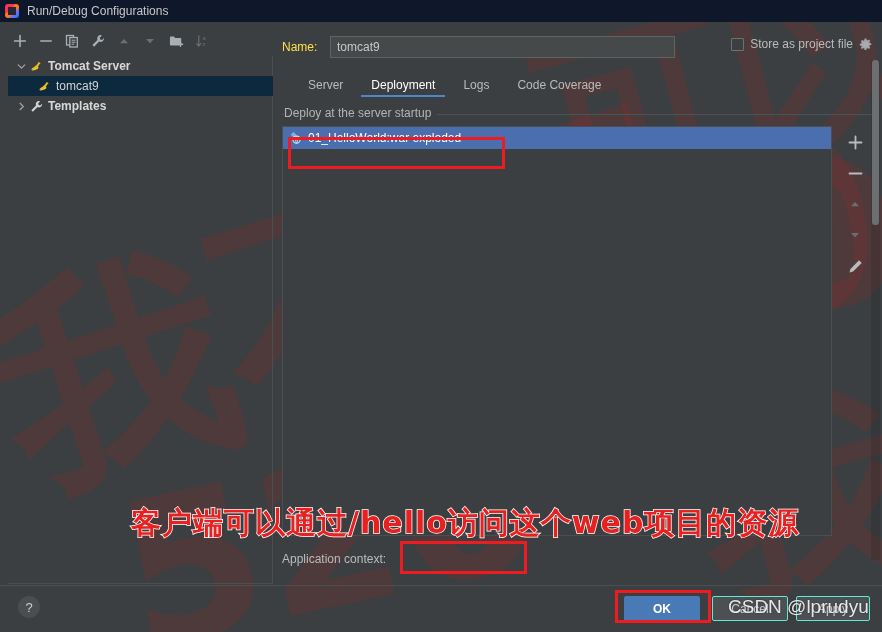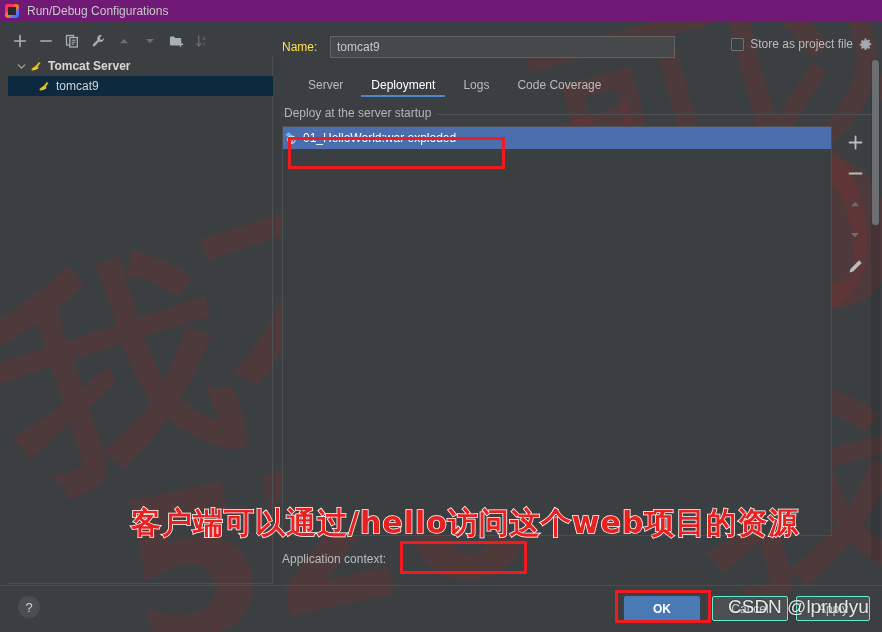--- a/index.html
+++ b/index.html
@@ -37,21 +37,21 @@
     white-space: nowrap;
     font-family: "DejaVu Sans", sans-serif;
     user-select: none;
   }
 
   
   .titlebar {
     position: absolute;
     left: 0; top: 0;
     width: 882px; height: 22px;
-    background: #701a75;
+    background: #0f172a;
     display: flex;
     align-items: center;
     z-index: 5;
   }
   .app-icon {
     width: 14px; height: 14px;
     margin-left: 5px;
     border-radius: 3px;
     background: linear-gradient(135deg, #fe315d 0%, #fe315d 38%, #f97a12 38%, #f97a12 62%, #8f6cf3 62%, #087cfa 100%);
     position: relative;
@@ -241,20 +241,21 @@
     left: 0; top: 20px;
     width: 550px; height: 410px;
     background: #3c3f41;
     border: 1px solid #4b4f51;
     overflow: hidden;
   }
   .list-row {
     display: flex;
     align-items: center;
     height: 22px;
+    padding-left: 5px;
     font-size: 12px;
     cursor: pointer;
   }
   .list-row.selected { background: #4b6eaf; color: #ffffff; }
   .list-row .art-ico {
     width: 16px; height: 16px;
     flex: none;
     margin-right: 4px;
     display: flex; align-items: center; justify-content: center;
   }
@@ -500,20 +501,33 @@
       <div class="tree-row selected indent">
         <div class="node-ico">
           <svg width="13" height="13" viewBox="0 0 16 16">
             <path d="M2 10.5c2-1.2 4.2-2.6 6-4.4 1.4-1.4 2.4-2.8 3-4 .6 1.8.4 3.6-.6 5.2-1.4 2.2-4 3.6-6.6 4.2z" fill="#e8c010"></path>
             <path d="M1.4 11.8c3-.4 6-1.6 8.2-3.6l1 1.6c-2 1.8-5 2.8-8 3z" fill="#f0d24a"></path>
             <circle cx="11.6" cy="4.2" r="1.1" fill="#e8c010"></circle>
           </svg>
         </div>
         <span class="node-label">tomcat9</span>
       </div>
+      <div class="tree-row bold">
+        <div class="twisty">
+          <svg width="9" height="9" viewBox="0 0 10 10">
+            <path d="M3.4 1.4 7 5 3.4 8.6" fill="none" stroke="currentColor" stroke-width="1.3" stroke-linecap="round" stroke-linejoin="round"></path>
+          </svg>
+        </div>
+        <div class="node-ico">
+          <svg width="13" height="13" viewBox="0 0 16 16">
+            <path d="M11.6 1.2a4 4 0 0 0-4.2 5.6L1.6 12.6l1.9 1.9 5.8-5.8a4 4 0 0 0 5.6-4.2l-2.3 2.3-2-.6-.6-2 2.2-2.2-.6-.8z" fill="#cfd3d6"></path>
+          </svg>
+        </div>
+        <span class="node-label">Templates</span>
+      </div>
     </div>
 
   <div class="right-pane">
 
     <div class="name-row">
       <div class="name-label">Name:</div>
       <input class="name-input" value="tomcat9" style="">
     </div>
 
     <div class="store-wrap">

